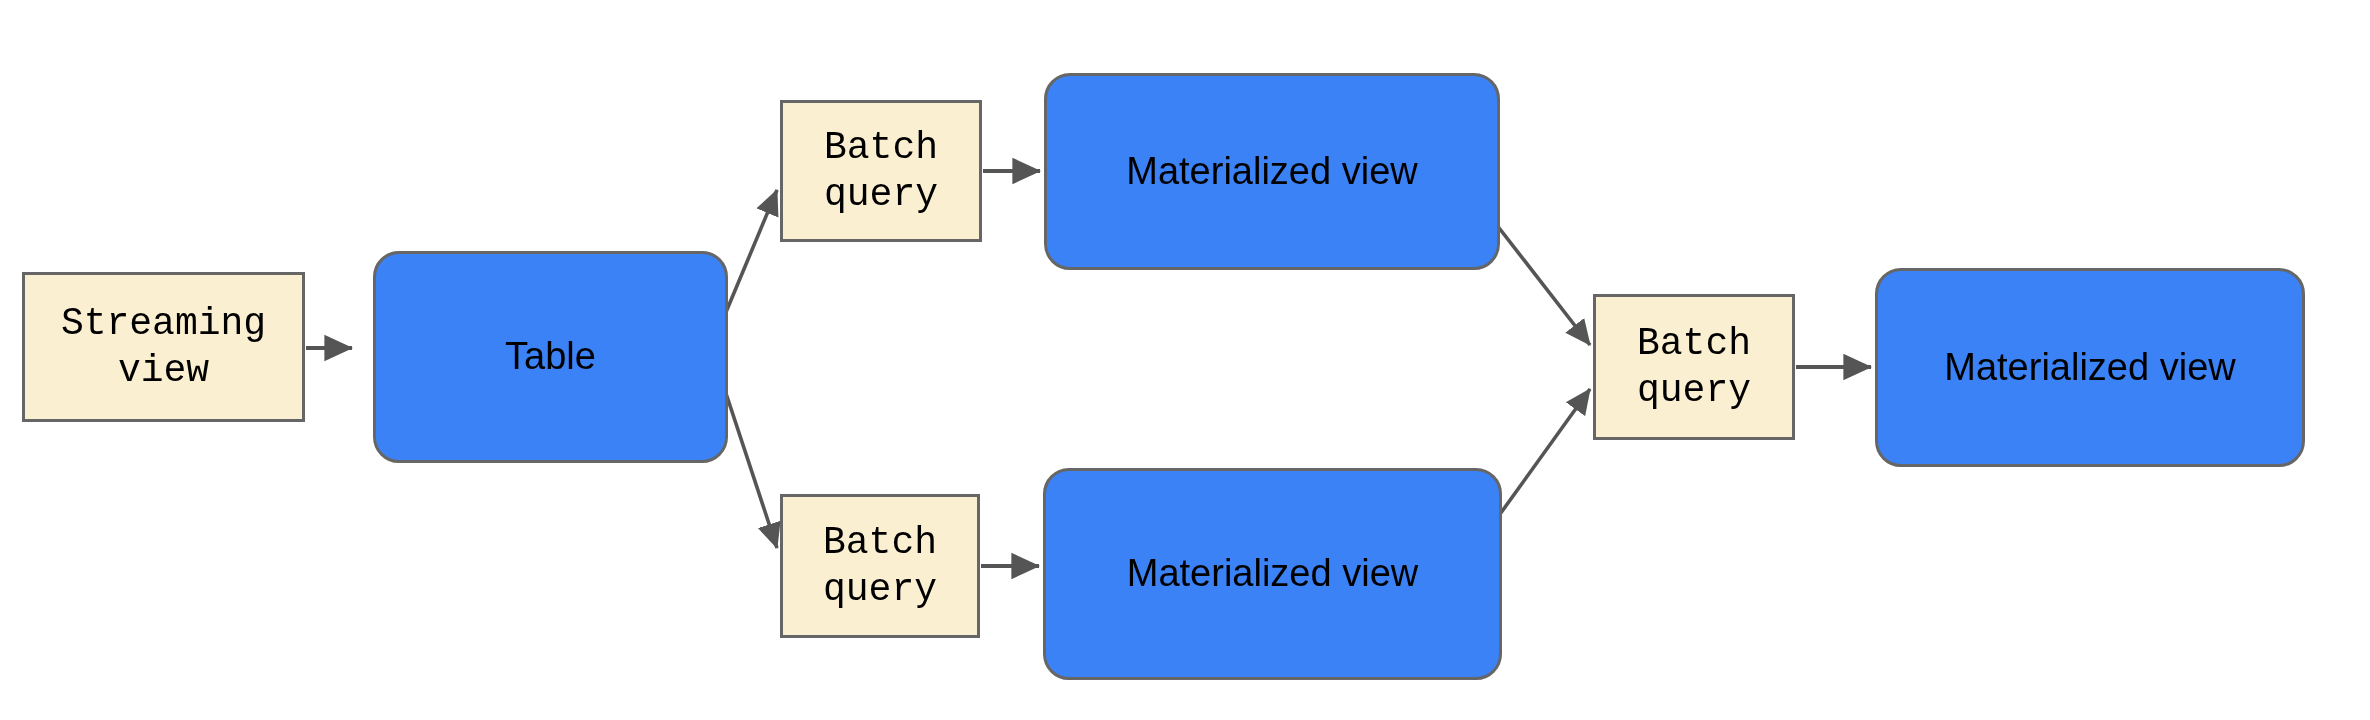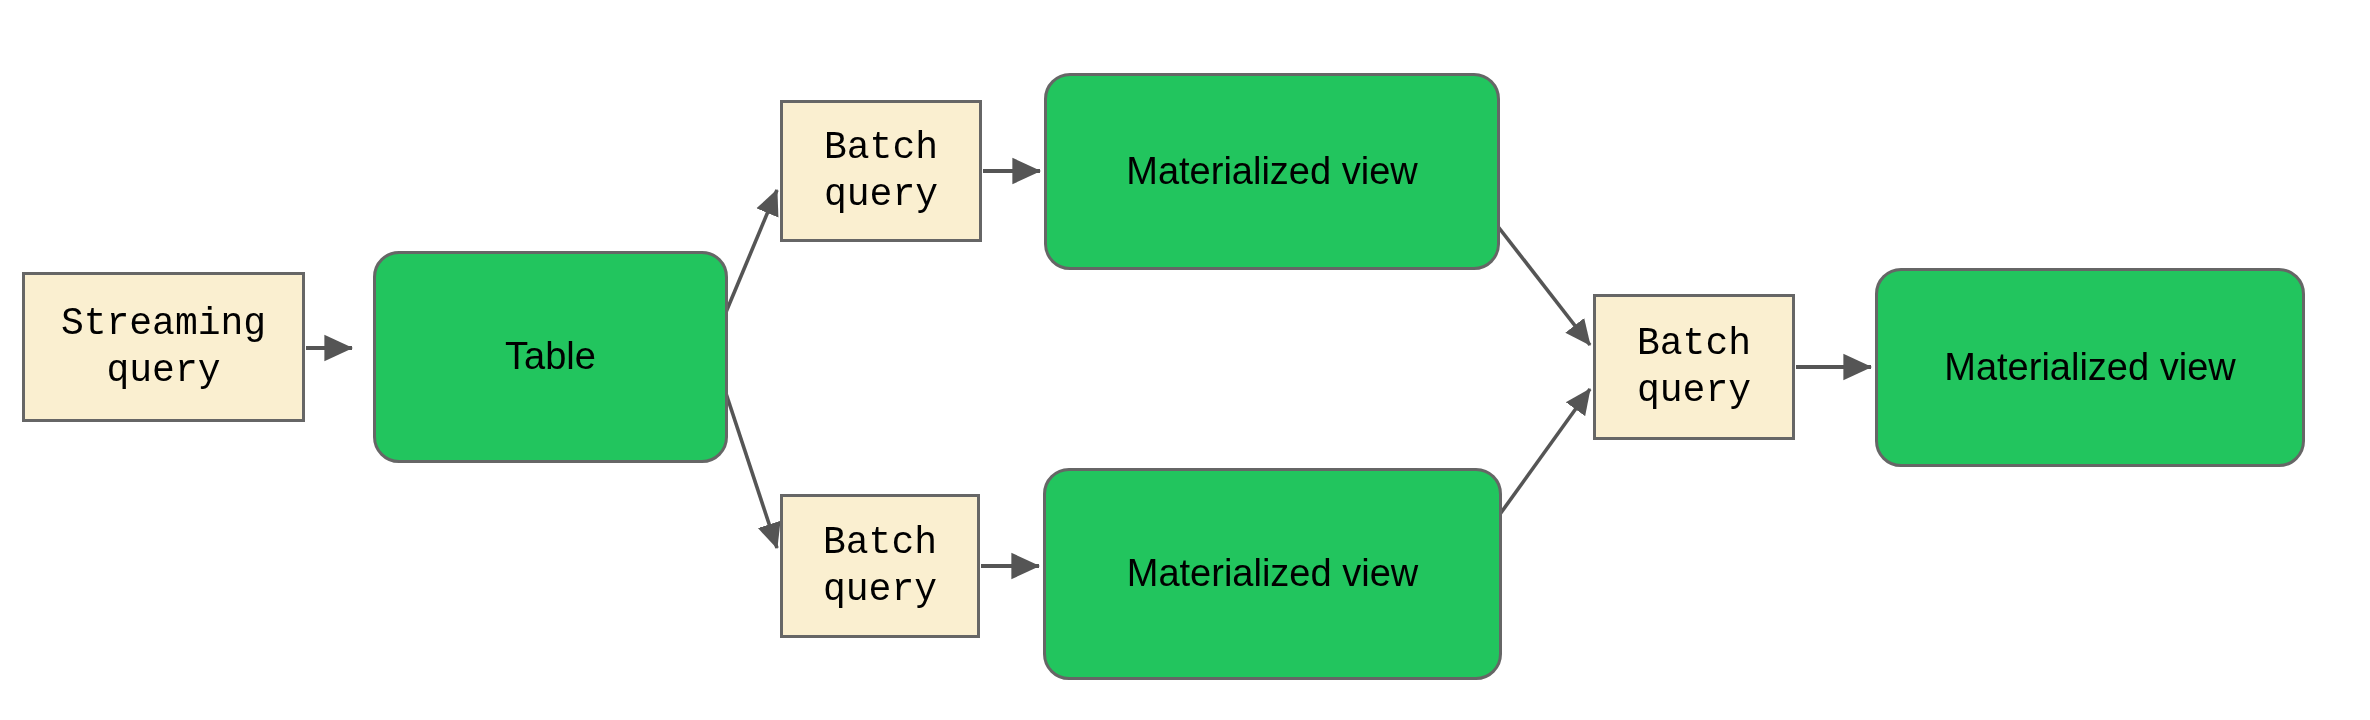--- a/index.html
+++ b/index.html
@@ -41,21 +41,21 @@
     line-height: 1.24;
     white-space: pre-line;
   }
   .node.query {
     background: #faefd0;
     border-radius: 0;
     font-size: 38px;
     font-family: Liberation Mono, monospace;
   }
   .node.store {
-    background: #22c55e;
+    background: #3b82f6;
     border-radius: 26px;
     font-size: 38px;
   }
   .node .label {
     display: block;
     padding: 0 10px;
   }
   
   #node-streaming-query { left: 22px;   top: 272px; width: 283px; height: 150px; }
   #node-table           { left: 373px;  top: 251px; width: 355px; height: 212px; }
@@ -106,21 +106,21 @@
       <line x1="1490" y1="528" x2="1590" y2="389" stroke="#555555" stroke-width="3.6" marker-end="url(#arrowhead)"></line>
     </g>
 
     <g>
       <line x1="1796" y1="367" x2="1871" y2="367" stroke="#555555" stroke-width="4" marker-end="url(#arrowhead)"></line>
     </g>
   </svg>
 
   <div class="node query" id="node-streaming-query">
     <span class="label">Streaming
-query</span>
+view</span>
   </div>
 
   <div class="node store" id="node-table">
     <span class="label">Table</span>
   </div>
 
   <div class="node query" id="node-batch-query-top">
     <span class="label">Batch
 query</span>
   </div>

